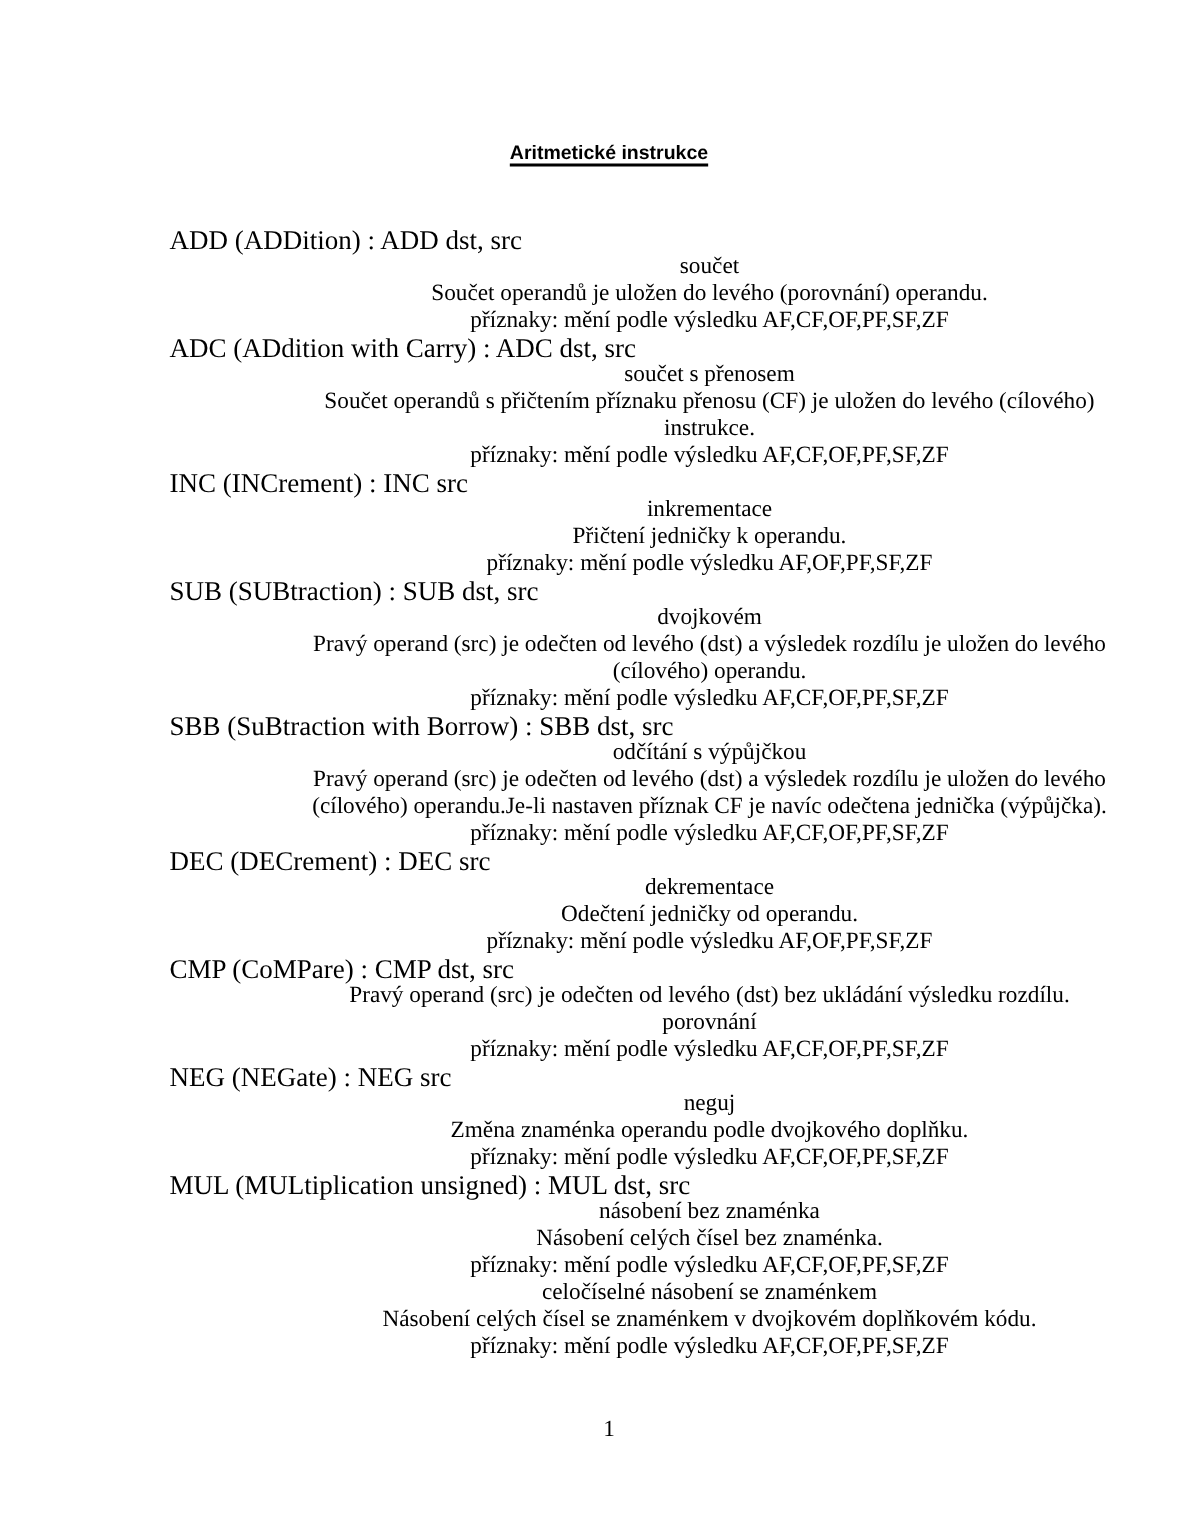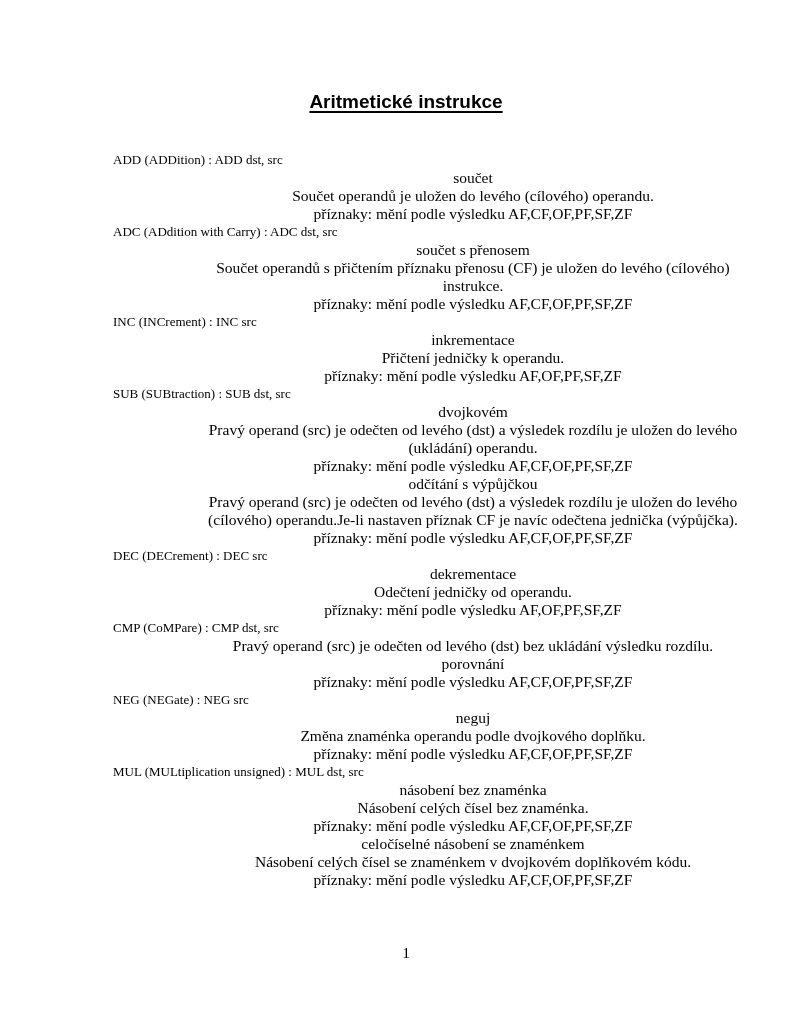--- a/index.html
+++ b/index.html
@@ -18,35 +18,35 @@
   }
   .doc-title {
     position: absolute;
     top: 91px;
     left: 113px;
     width: 586px;
     margin: 0;
     text-align: center;
     font-family: "Liberation Sans", sans-serif;
     font-weight: bold;
-    font-size: 19px;
+    font-size: 13px;
     line-height: 22px;
     text-decoration: underline;
     text-decoration-thickness: 2px;
     text-underline-offset: 3px;
     color: #000000;
   }
   .content {
     position: absolute;
     top: 151px;
     left: 113px;
     right: 0;
   }
   .instr-header {
-    font-size: 13px;
+    font-size: 18px;
     line-height: 18px;
     white-space: pre;
   }
   .detail-line {
     padding-left: 42px;
     font-size: 15.5px;
     line-height: 18px;
     white-space: pre;
     text-align: center;
   }
@@ -64,21 +64,21 @@
 <body>
 
 <div class="page">
   <h1 class="doc-title">Aritmetické instrukce</h1>
 
   <div class="content" id="instructions">
   <section class="instruction">
     <div class="instr-header">ADD (ADDition) : ADD dst, src</div>
     <div class="instr-details">
           <div class="detail-line">součet</div>
-          <div class="detail-line">Součet operandů je uložen do levého (cílového) operandu.</div>
+          <div class="detail-line">Součet operandů je uložen do levého (porovnání) operandu.</div>
           <div class="detail-line">příznaky: mění podle výsledku AF,CF,OF,PF,SF,ZF</div>
         </div>
   </section>
 
   <section class="instruction">
     <div class="instr-header">ADC (ADdition with Carry) : ADC dst, src</div>
     <div class="instr-details">
           <div class="detail-line">součet s přenosem</div>
           <div class="detail-line">Součet operandů s přičtením příznaku přenosu (CF) je uložen do levého (cílového)</div>
           <div class="detail-line">instrukce.</div>
@@ -93,26 +93,27 @@
           <div class="detail-line">Přičtení jedničky k operandu.</div>
           <div class="detail-line">příznaky: mění podle výsledku AF,OF,PF,SF,ZF</div>
         </div>
   </section>
 
   <section class="instruction">
     <div class="instr-header">SUB (SUBtraction) : SUB dst, src</div>
     <div class="instr-details">
           <div class="detail-line">dvojkovém</div>
           <div class="detail-line">Pravý operand (src) je odečten od levého (dst) a výsledek rozdílu je uložen do levého</div>
-          <div class="detail-line">(ukládání) operandu.</div>
+          <div class="detail-line">(cílového) operandu.</div>
           <div class="detail-line">příznaky: mění podle výsledku AF,CF,OF,PF,SF,ZF</div>
         </div>
   </section>
 
   <section class="instruction">
+    <div class="instr-header">SBB (SuBtraction with Borrow) : SBB dst, src</div>
     <div class="instr-details">
           <div class="detail-line">odčítání s výpůjčkou</div>
           <div class="detail-line">Pravý operand (src) je odečten od levého (dst) a výsledek rozdílu je uložen do levého</div>
           <div class="detail-line">(cílového) operandu.Je-li nastaven příznak CF je navíc odečtena jednička (výpůjčka).</div>
           <div class="detail-line">příznaky: mění podle výsledku AF,CF,OF,PF,SF,ZF</div>
         </div>
   </section>
 
   <section class="instruction">
     <div class="instr-header">DEC (DECrement) : DEC src</div>

